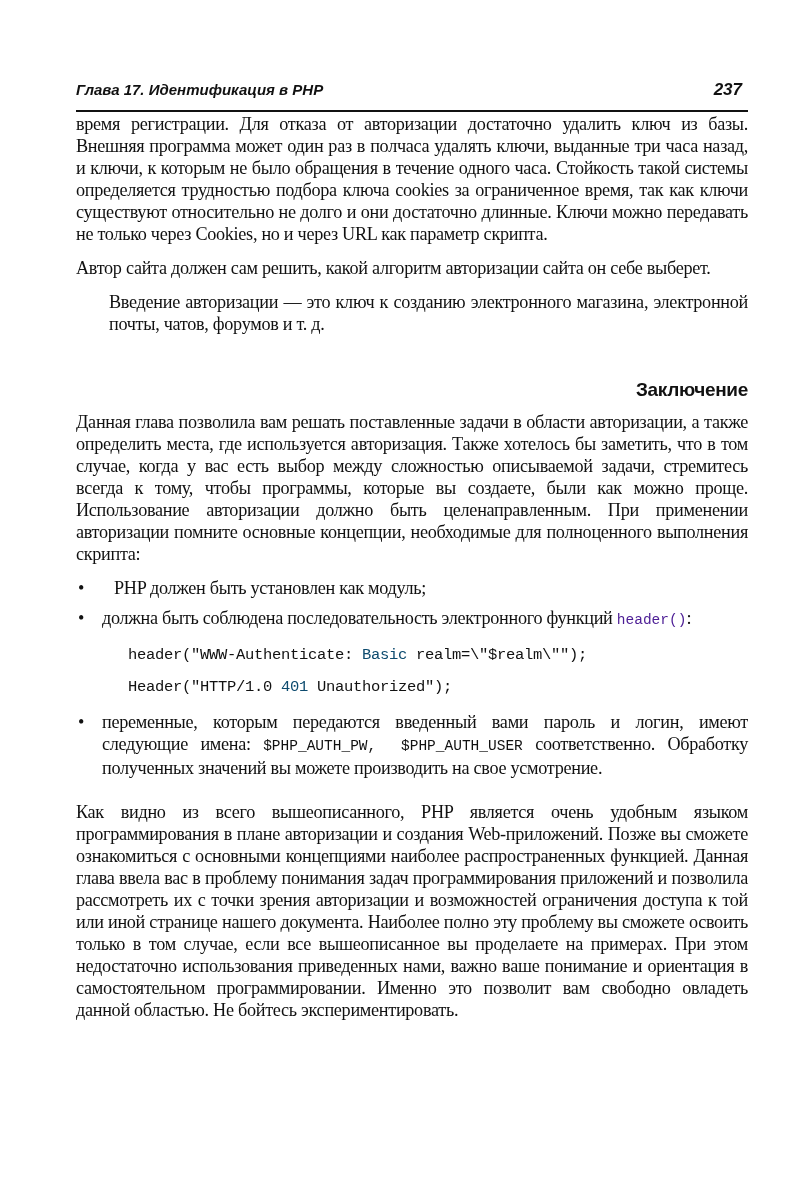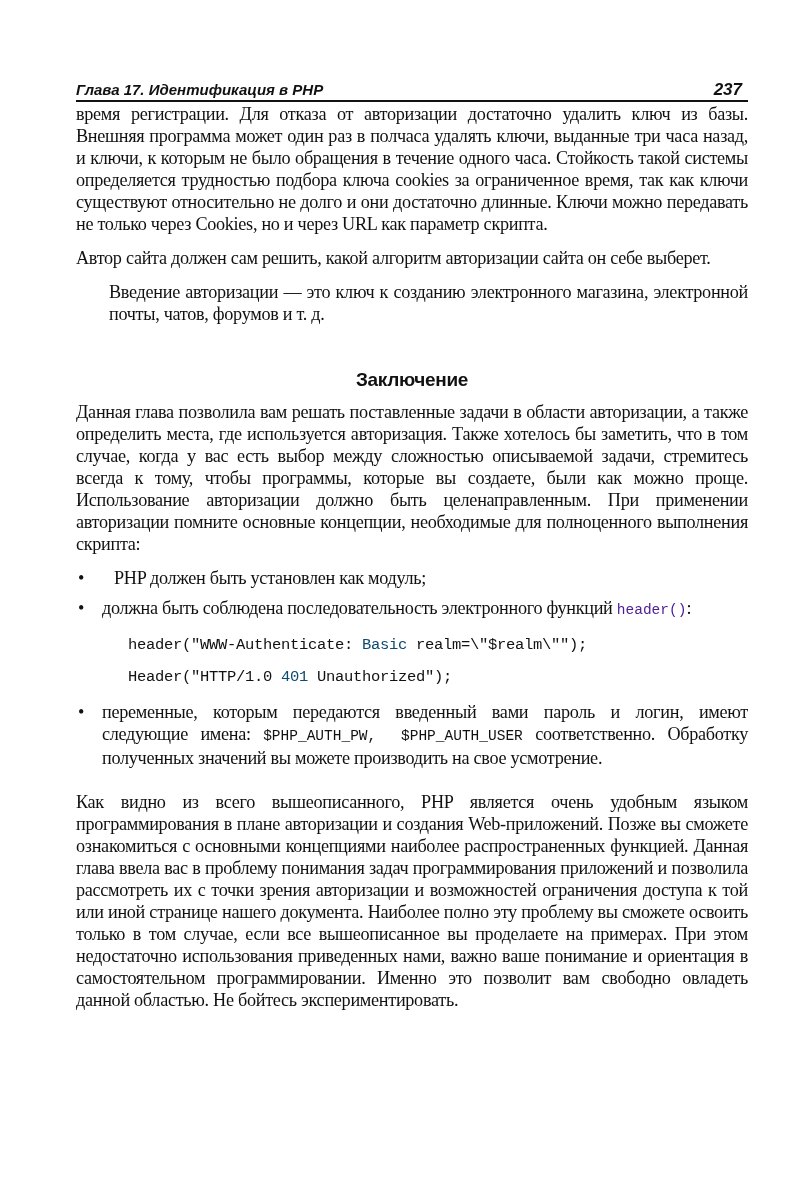--- a/index.html
+++ b/index.html
@@ -1,27 +1,27 @@
 <!DOCTYPE html>
 <html><head>
 <meta charset="utf-8">
 <style>
   html, body { margin: 0; padding: 0; background: #ffffff; }
   body { width: 794px; height: 1200px; position: relative; overflow: hidden; color: #111; }
   .page { position: absolute; left: 76px; top: 80px; width: 672px; }
   .running-head { display: flex; justify-content: space-between; align-items: baseline;
     font-family: "Liberation Sans", sans-serif; font-weight: bold; font-style: italic; font-size: 15px;
-    border-bottom: 2px solid #111; }
+    padding-bottom: 10px; border-bottom: 2px solid #111; }
   .running-head .num { font-size: 17px; padding-right: 6px; }
   .body-text { font-family: "Liberation Serif", serif; font-size: 18.2px; line-height: 22px; text-align: justify; letter-spacing: -0.3px; }
   p { margin: 0; }
   .p1 { margin-top: 1px; }
   .p2 { margin-top: 12px; }
   .p3 { margin-top: 12px; margin-left: 33px; }
-  h2 { font-family: "Liberation Sans", sans-serif; font-weight: bold; font-size: 19px; text-align: center; margin: 44px 0 10px 0; }
+  h2 { font-family: "Liberation Sans", sans-serif; font-weight: bold; font-size: 19px; text-align: right; margin: 44px 0 10px 0; }
   ul { list-style: none; margin: 12px 0 0 0; padding: 0; }
   li { position: relative; padding-left: 26px; }
   li.b1 { padding-left: 38px; }
   li .bullet { position: absolute; left: 2px; top: 0; }
   li + li { margin-top: 8px; }
   .mono { font-family: "Liberation Mono", monospace; font-size: 14.5px; letter-spacing: 0; }
   .mono.light { color: #4c1d95; }
   .code { font-family: "Liberation Mono", monospace; font-size: 15.5px; margin: 14px 0 0 26px; white-space: pre; line-height: 20px; }
   .code .dim { color: #0c4a6e; }
   .code + .code { margin-top: 12px; }

